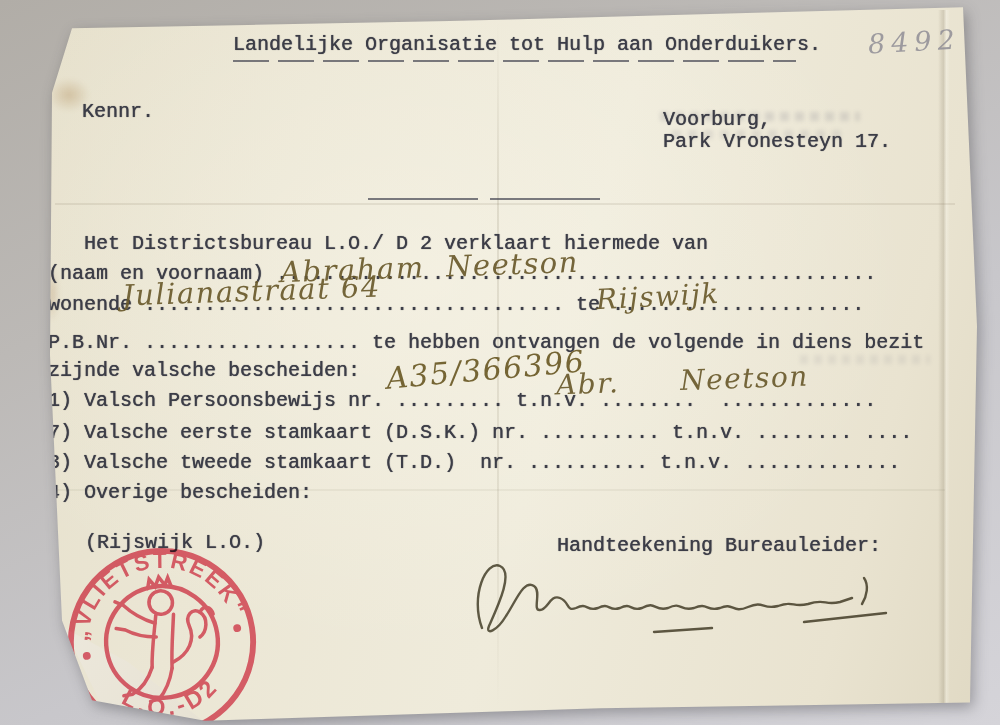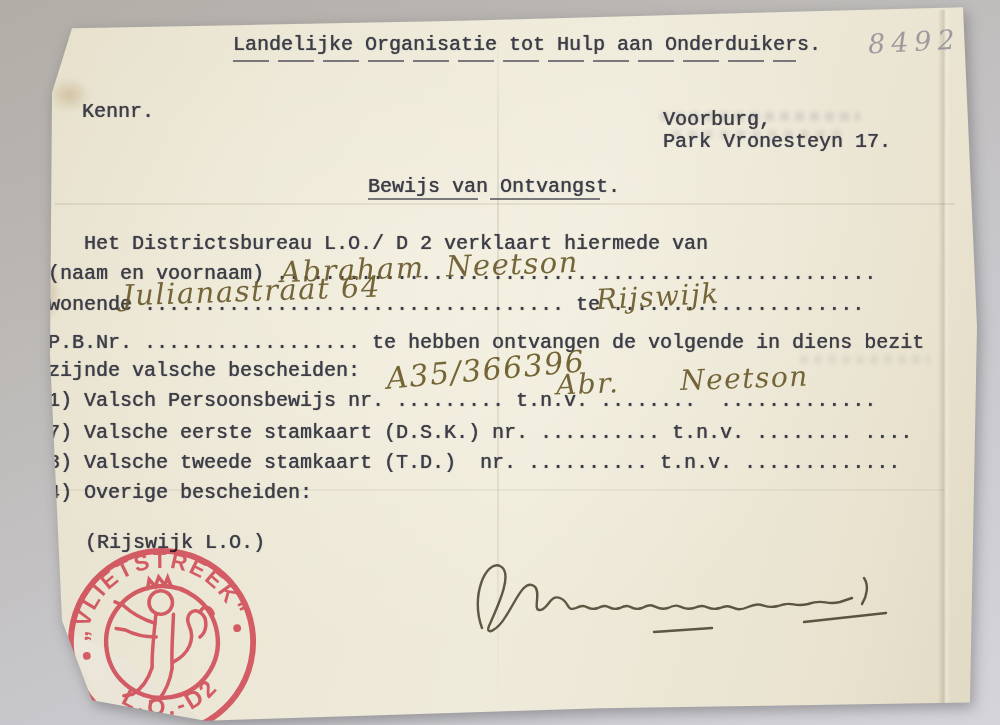--- a/index.html
+++ b/index.html
@@ -54,40 +54,40 @@
 
   <div class="hw pencil" style="left:868px;top:26px;font-size:27px;transform:rotate(-3deg);">8492</div>
 
   <div class="t" style="left:233px;top:34px;">Landelijke Organisatie tot Hulp aan Onderduikers.</div>
   <div class="rule dash-long" style="left:233px;top:60px;width:563px;opacity:.85;"></div>
 
   <div class="t" style="left:55px;top:101px;margin-left:27px;">Kennr.</div>
   <div class="t" style="left:663px;top:109px;">Voorburg,</div>
   <div class="t" style="left:663px;top:131px;">Park Vronesteyn 17.</div>
 
-  <div class="t" style="left:368px;top:176px;">Bewijs van Ontvangst.</div>
   <div class="rule dash-word" style="left:368px;top:198px;width:240px;opacity:.85;"></div>
 
   <div class="t" style="left:48px;top:233px;">   Het Districtsbureau L.O./ D 2 verklaart hiermede van</div>
   <div class="t" style="left:48px;top:263px;">(naam en voornaam) ..................................................</div>
   <div class="t" style="left:48px;top:294px;">wonende ................................... te .....................</div>
   <div class="t" style="left:48px;top:332px;">P.B.Nr. .................. te hebben ontvangen de volgende in diens bezit</div>
   <div class="t" style="left:48px;top:360px;">zijnde valsche bescheiden:</div>
   <div class="t" style="left:48px;top:390px;">1) Valsch Persoonsbewijs nr. ......... t.n.v. ........  .............</div>
   <div class="t" style="left:48px;top:422px;">7) Valsche eerste stamkaart (D.S.K.) nr. .......... t.n.v. ........ ....</div>
   <div class="t" style="left:48px;top:452px;">3) Valsche tweede stamkaart (T.D.)  nr. .......... t.n.v. .............</div>
   <div class="t" style="left:48px;top:482px;">4) Overige bescheiden:</div>
 
   <div class="hw" style="left:280px;top:250px;font-size:29px;transform:rotate(-2deg);">Abraham  Neetson</div>
   <div class="hw" style="left:122px;top:274px;font-size:29px;transform:rotate(-2deg);">Julianastraat 64</div>
   <div class="hw" style="left:596px;top:280px;font-size:28px;transform:rotate(-3deg);">Rijswijk</div>
   <div class="hw" style="left:386px;top:352px;font-size:30px;transform:rotate(-5deg);color:#6b5a26;">A35/366396</div>
   <div class="hw" style="left:556px;top:364px;font-size:28px;transform:rotate(-2deg);word-spacing:20px;">Abr.  Neetson</div>
 
   <div class="t" style="left:85px;top:532px;">(Rijswijk L.O.)</div>
+  <div class="t" style="left:557px;top:535px;">Handteekening Bureauleider:</div>
 
   <svg style="position:absolute;left:468px;top:552px;mix-blend-mode:multiply;" width="460" height="100" viewBox="0 0 460 100">
     <g fill="none" stroke="#57523f" stroke-width="2.4" stroke-linecap="round" opacity=".92">
       <path d="M 14 76 C 2 44 18 8 32 14 C 46 20 30 54 21 74 C 17 84 29 79 38 64 C 48 49 56 27 66 34 C 74 39 64 59 72 58 C 80 58 82 42 92 46 C 102 50 98 60 108 56 C 120 50 118 60 130 56 C 142 50 140 60 152 56 C 164 50 162 60 174 56 C 188 48 186 60 200 56 C 214 49 212 60 226 56 C 240 50 238 60 252 56 C 266 50 264 62 280 55 C 296 48 294 58 310 54 C 326 48 324 56 340 52 C 358 46 356 54 372 50 L 384 46"></path>
       <path d="M 396 26 C 401 33 399 44 394 52"></path>
       <path d="M 186 80 L 244 76"></path>
       <path d="M 336 70 L 418 61"></path>
     </g>
   </svg>
 

